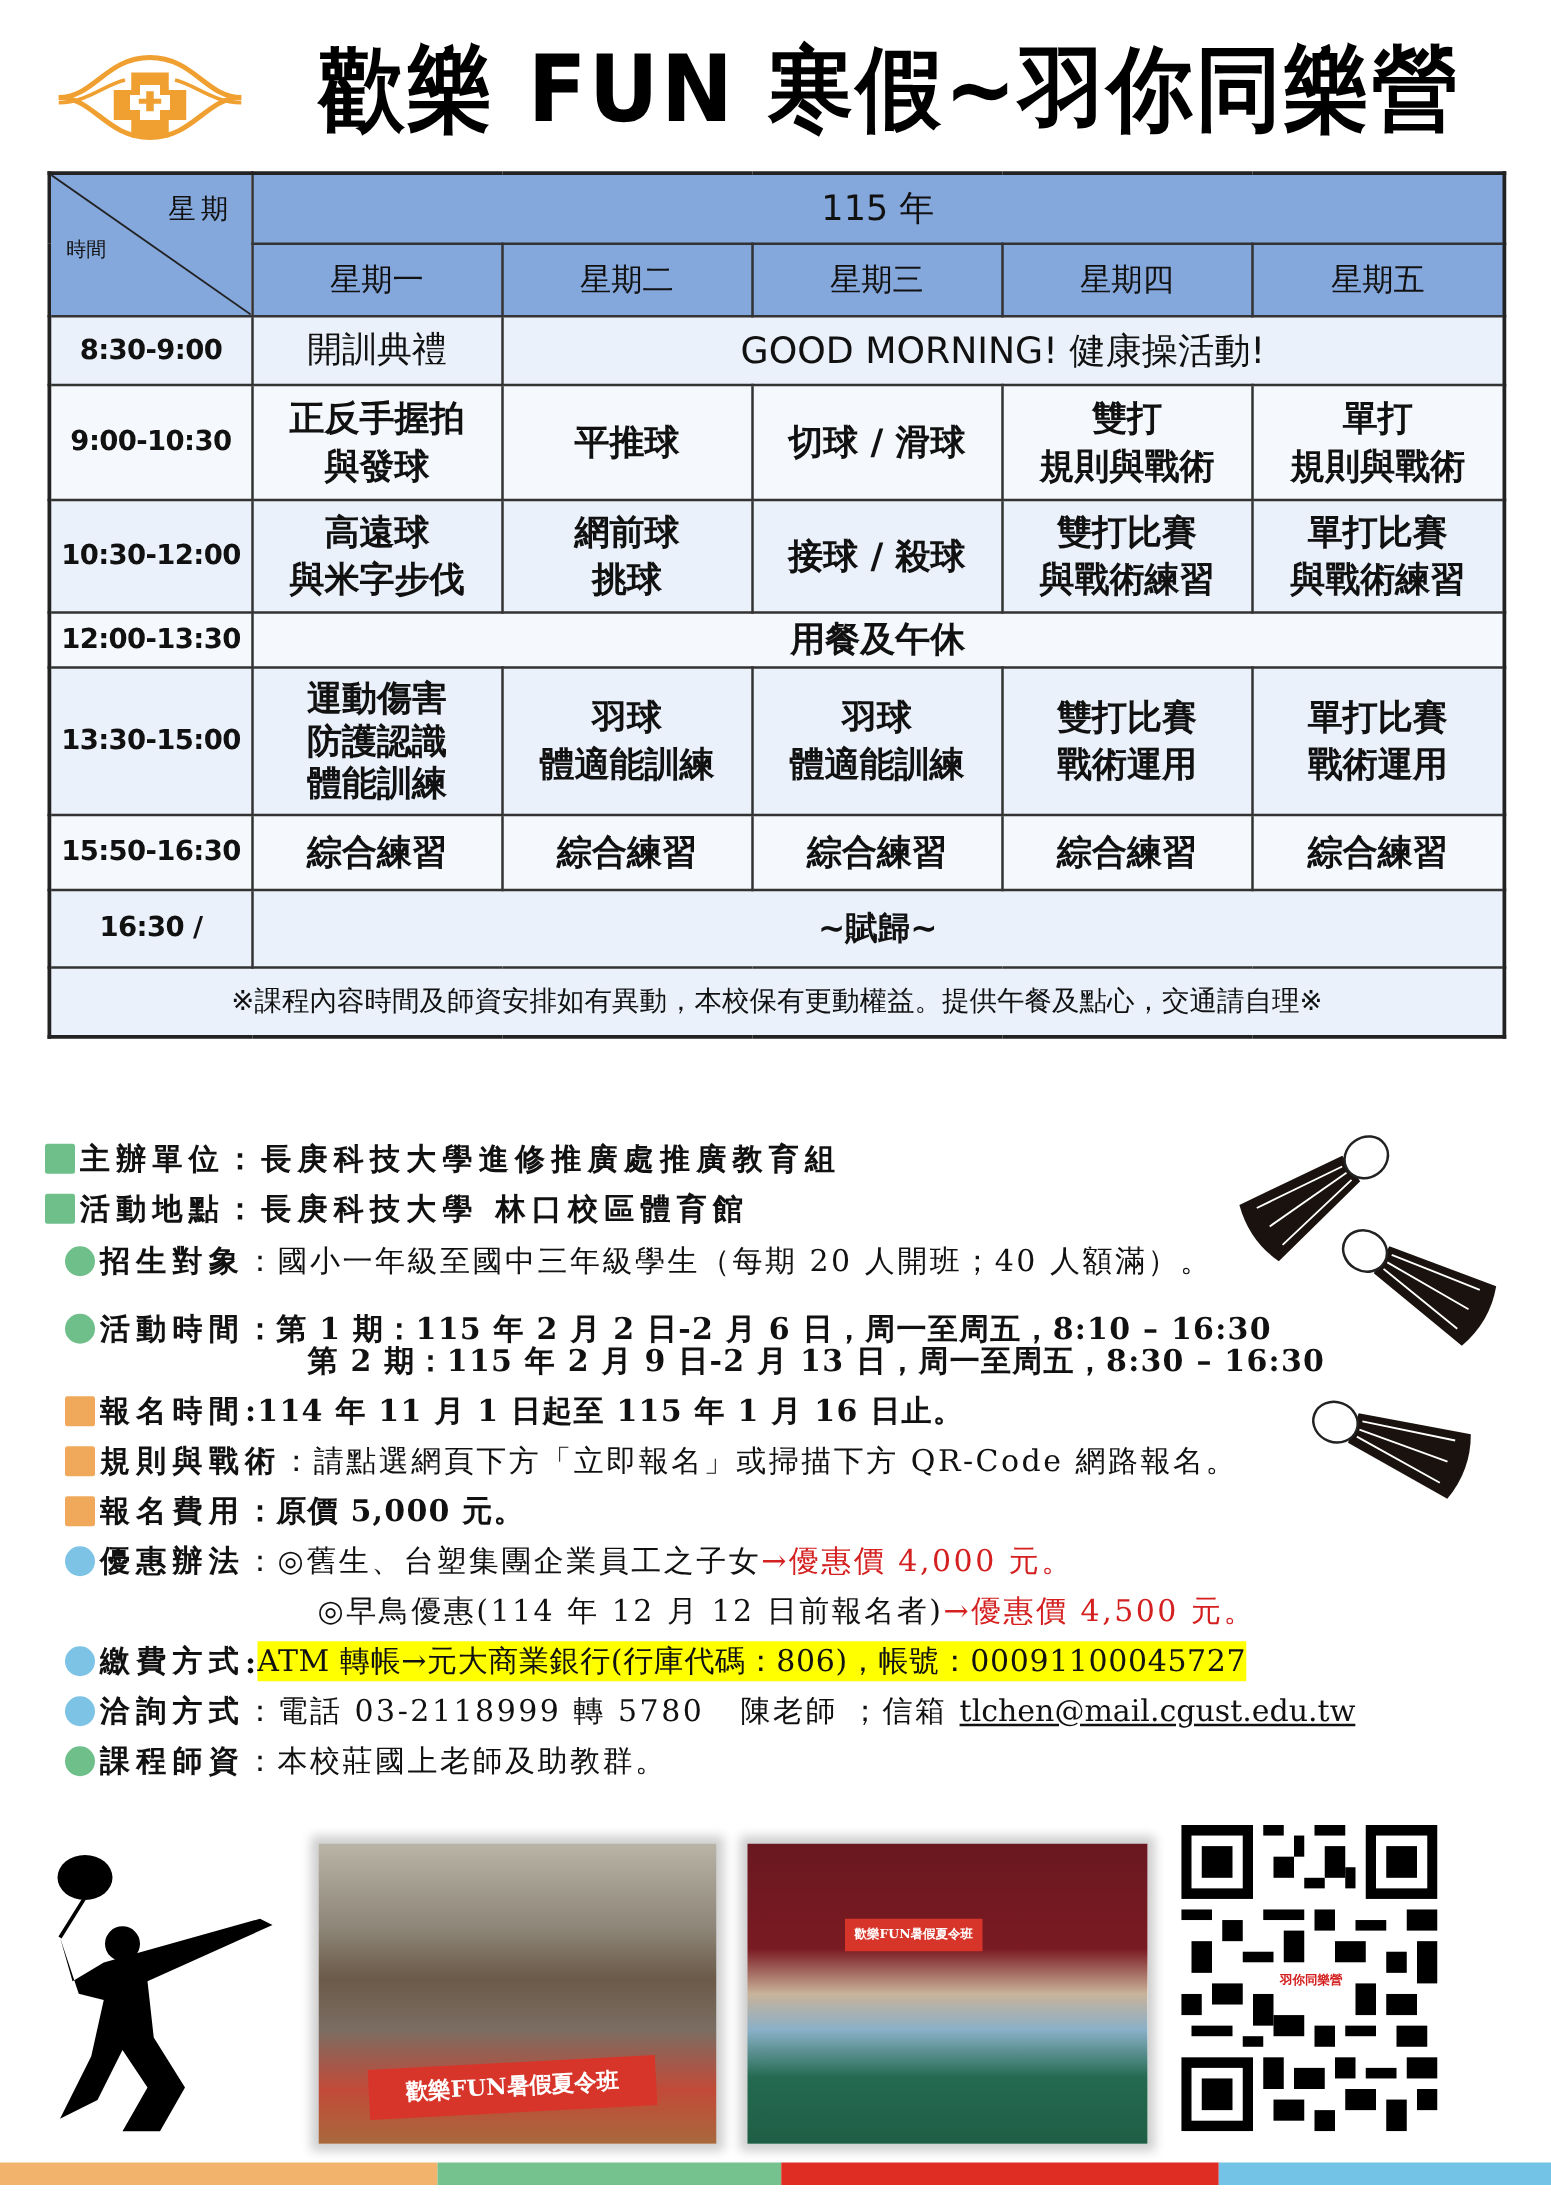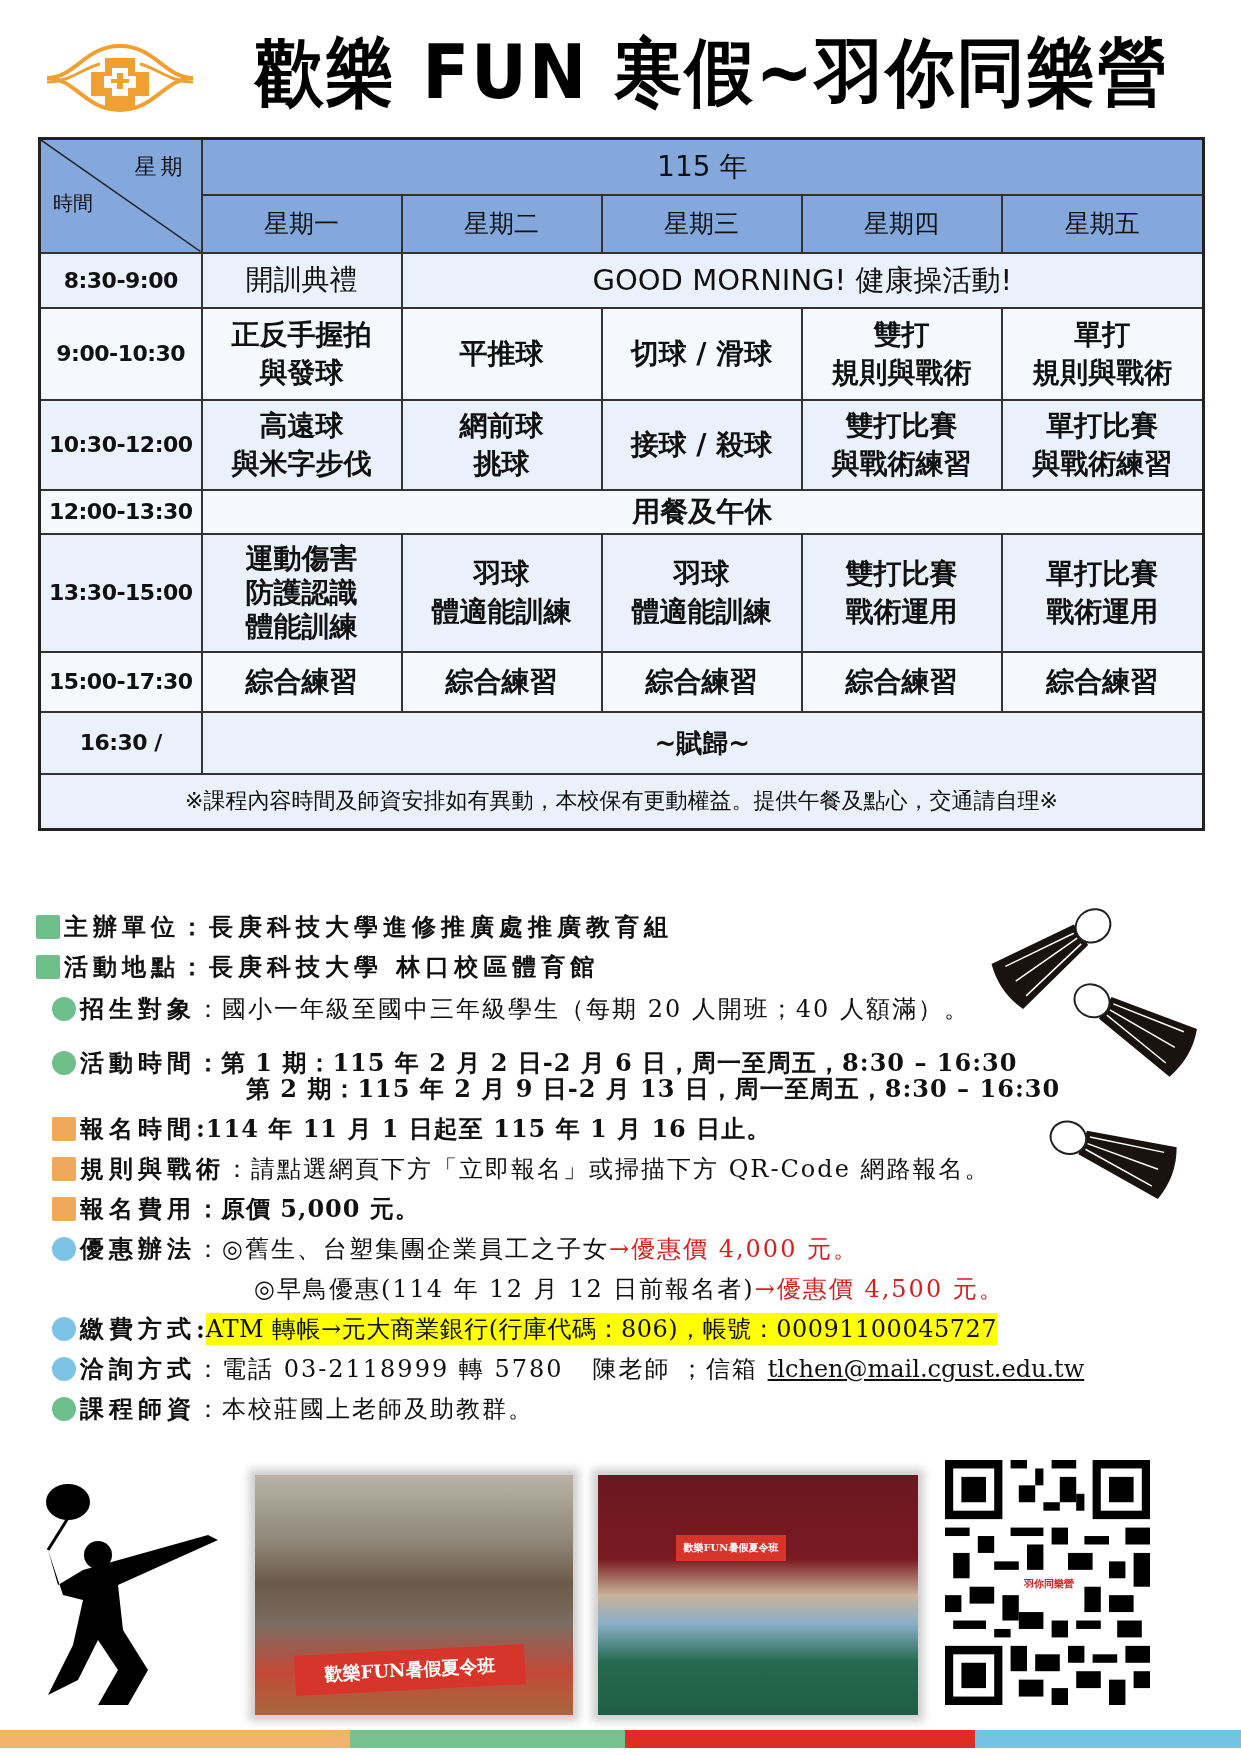--- a/index.html
+++ b/index.html
@@ -11,21 +11,21 @@
   .logo { position: absolute; left: 45px; top: 38px; width: 150px; height: 80px; }
   .title { position: absolute; left: 255px; top: 22px; font-family: "DejaVu Sans", sans-serif; font-weight: 700; font-size: 74px; letter-spacing: 2px; line-height: 100px; color: #000; transform: scaleX(0.93); transform-origin: left center; white-space: nowrap; }
 
   
   .schedule { position: absolute; left: 38px; top: 137px; width: 1164px; border-collapse: collapse; border: 3px solid #222; table-layout: fixed; }
   .schedule td { border: 2px solid #333; text-align: center; vertical-align: middle; font-family: "DejaVu Sans", sans-serif; }
   .hdr { background: #84a7dc; color: #111; font-size: 26px; }
   .corner { position: relative; background: #84a7dc; padding: 0; }
   .corner svg { position: absolute; left: 0; top: 0; width: 100%; height: 100%; }
   .corner .c-top { position: absolute; right: 14px; top: 12px; font-size: 22px; letter-spacing: 4px; }
-  .corner .c-bot { position: absolute; left: 12px; top: 50px; font-size: 20px; }
+  .corner .c-bot { position: absolute; left: 12px; top: 50px; font-size: 16px; }
   .year { font-size: 28px; height: 56px; }
   .day { font-size: 25px; height: 58px; }
   .time { font-weight: 700; font-size: 22px; letter-spacing: -0.5px; margin-top: 24px; }
   .cell { font-size: 28px; font-weight: 700; line-height: 38px; }
   .row-a td { background: #eaf1fa; }
   .row-b td { background: #f5f8fc; }
   .notice td { background: #eaf1fa; font-size: 22px; height: 56px; font-weight: 400; margin-top: 22px; }
 
   
   .info { position: absolute; left: 36px; top: 908px; width: 1100px; font-family: "DejaVu Serif", serif; font-size: 24px; }
@@ -147,21 +147,21 @@
 體適能訓練</td>
     <td class="cell ml" style="white-space: pre-line;">羽球
 體適能訓練</td>
     <td class="cell ml" style="white-space: pre-line;">雙打比賽
 戰術運用</td>
     <td class="cell ml" style="white-space: pre-line;">單打比賽
 戰術運用</td>
   </tr>
 
   <tr class="row-b" style="height:60px">
-    <td class="time">15:00-17:30</td>
+    <td class="time">15:50-16:30</td>
     <td class="cell">綜合練習</td>
     <td class="cell">綜合練習</td>
     <td class="cell">綜合練習</td>
     <td class="cell">綜合練習</td>
     <td class="cell">綜合練習</td>
   </tr>
 
   <tr class="row-a" style="height:62px">
     <td class="time">16:30 /</td>
     <td class="cell" colspan="5" style="font-size:26px">~賦歸~</td>
@@ -185,21 +185,21 @@
     <span class="val bold" style="letter-spacing:5px">長庚科技大學 林口校區體育館</span>
   </div>
   <div class="line" style="top:82px;left:16px">
     <span class="ico circ-green"></span>
     <span class="lbl">招生對象</span>
     <span class="val">：國小一年級至國中三年級學生（每期 20 人開班；40 人額滿）。</span>
   </div>
   <div class="line" style="top:136px;left:16px">
     <span class="ico circ-green"></span>
     <span class="lbl">活動時間</span>
-    <span class="val bold">：第 1 期：115 年 2 月 2 日-2 月 6 日，周一至周五，8:30 – 16:30</span>
+    <span class="val bold">：第 1 期：115 年 2 月 2 日-2 月 6 日，周一至周五，8:10 – 16:30</span>
   </div>
   <div class="line" style="top:162px;left:210px">
     <span class="val bold">第 2 期：115 年 2 月 9 日-2 月 13 日，周一至周五，8:30 – 16:30</span>
   </div>
   <div class="line" style="top:202px;left:16px">
     <span class="ico sq-orange"></span>
     <span class="lbl">報名時間</span>
     <span class="val bold">:114 年 11 月 1 日起至 115 年 1 月 16 日止。</span>
   </div>
   <div class="line" style="top:242px;left:16px">

